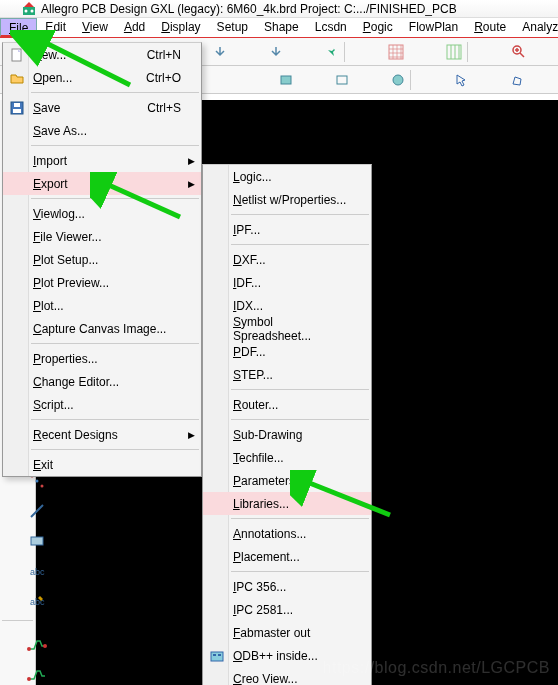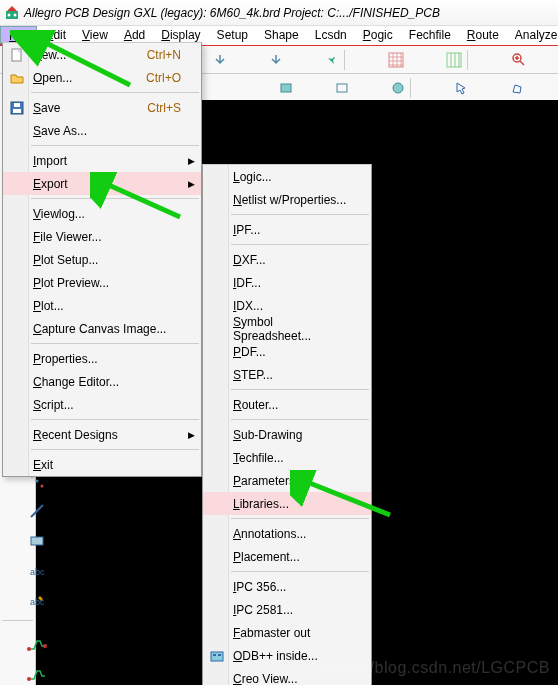--- a/index.html
+++ b/index.html
@@ -1,18 +1,18 @@
 <!DOCTYPE html>
 <html><head>
 <meta charset="utf-8">
 <style>
   * { box-sizing: border-box; margin: 0; padding: 0; }
   body { font-family: "Segoe UI", Tahoma, sans-serif; font-size: 12px; background: #fff; width: 558px; height: 685px; overflow: hidden; position: relative; }
   
-  .titlebar { height: 26px; background: linear-gradient(#fff,#f4f4f4); display: flex; align-items: center; padding: 0 4px; gap: 4px; border-bottom: 1px solid #ddd; font-style: italic; }
+  .titlebar { height: 18px; background: linear-gradient(#fff,#f4f4f4); display: flex; align-items: center; padding: 0 21px; gap: 4px; border-bottom: 1px solid #ddd; }
   .app-icon { width: 16px; height: 16px; }
   .title-text { font-size: 12px; }
   
   .menubar { height: 20px; display: flex; align-items: stretch; border-bottom: 1px solid #d33; }
   .menubar .m { padding: 2px 8px; cursor: default; border-bottom: 2px solid transparent; }
   .menubar .m:first-child { border: 1px solid #7aa; background: #c4b5fd; border-bottom: 2px solid #d33; }
   .u { text-decoration: underline; }
   
   .toolbar { height: 28px; background: #f8f8f8; border-bottom: 1px solid #ccc; display: flex; align-items: center; padding: 0 4px; gap: 2px; }
   .toolbar2 { padding-left: 240px; }
@@ -20,21 +20,21 @@
   .tsep { width: 5px; height: 20px; border-left: 1px solid #ccc; margin: 0 2px; }
   
   .canvas-area { position: absolute; left: 36px; top: 100px; right: 0; bottom: 0; background: #000; }
   .side-tools { position: absolute; left: 0; top: 100px; width: 36px; bottom: 0; background: #f8f8f8; border-right: 1px solid #ccc; padding-top: 340px; display: flex; flex-direction: column; align-items: center; gap: 8px; }
   .side-tools .tbtn { width: 26px; height: 26px; }
   
   .dropdown { position: absolute; background: #f4f4f4; border: 1px solid #999; border-top: 1px solid #ccc; box-shadow: 3px 3px 6px rgba(0,0,0,.2); font-size: 12px; }
   .dd-file { left: 2px; top: 42px; width: 200px; }
   .dd-export { left: 202px; top: 164px; width: 170px; }
   .dd-row { height: 23px; display: flex; align-items: center; padding: 0 20px 0 30px; position: relative; }
-  .dd-row .shortcut { margin-left: auto; color: #a16207; }
+  .dd-row .shortcut { margin-left: auto; color: #000000; }
   .dd-row.hl { background: #fadadd; }
   .dd-row .sub-arrow { position: absolute; right: 6px; font-size: 9px; }
   .dd-sep { height: 1px; background: #ccc; margin: 3px 2px 3px 28px; }
   .dd-icon { position: absolute; left: 6px; width: 16px; height: 16px; display: flex; align-items: center; justify-content: center; }
   .dd-iconbar { position: absolute; left: 0; top: 0; bottom: 0; width: 26px; border-right: 1px solid #ddd; background: #f0f0f0; }
   .dd-items { position: relative; }
   
   .arrow { position: absolute; pointer-events: none; }
   
   .watermark { position: absolute; right: 8px; bottom: 8px; color: rgba(255,255,255,.18); font-size: 16px; letter-spacing: .5px; }
@@ -60,21 +60,21 @@
 <div class="menubar">
   <div class="m"><span class="u">F</span><span>ile</span></div>
   <div class="m"><span class="u">E</span><span>dit</span></div>
   <div class="m"><span class="u">V</span><span>iew</span></div>
   <div class="m"><span class="u">A</span><span>dd</span></div>
   <div class="m"><span class="u">D</span><span>isplay</span></div>
   <div class="m"><span>S</span><span>etup</span></div>
   <div class="m"><span>S</span><span>hape</span></div>
   <div class="m"><span>L</span><span>csdn</span></div>
   <div class="m"><span class="u">P</span><span>ogic</span></div>
-  <div class="m"><span>F</span><span>echfile</span></div>
+  <div class="m"><span>F</span><span>lowPlan</span></div>
   <div class="m"><span class="u">R</span><span>oute</span></div>
   <div class="m"><span>A</span><span>nalyze</span></div>
 </div>
 
 <div class="toolbar">
   <div style="width:208px"></div>
   <div class="tbtn">
       <svg width="14" height="14">
         <path d="M7 2v8M3 6l4 4 4-4" stroke="#58a" fill="none" stroke-width="1.5"></path>
       </svg>

